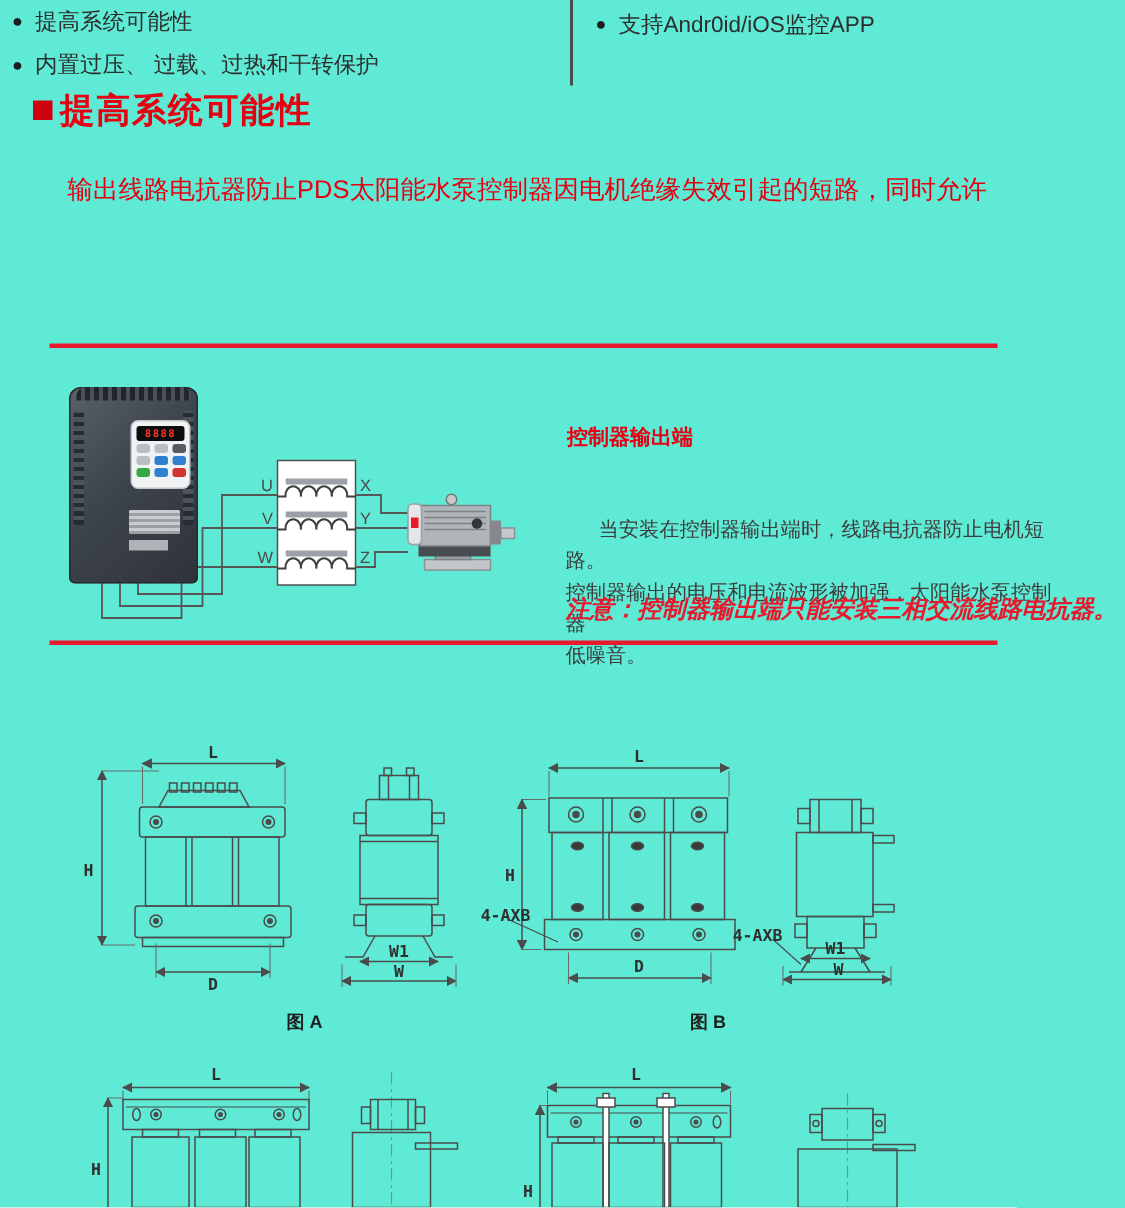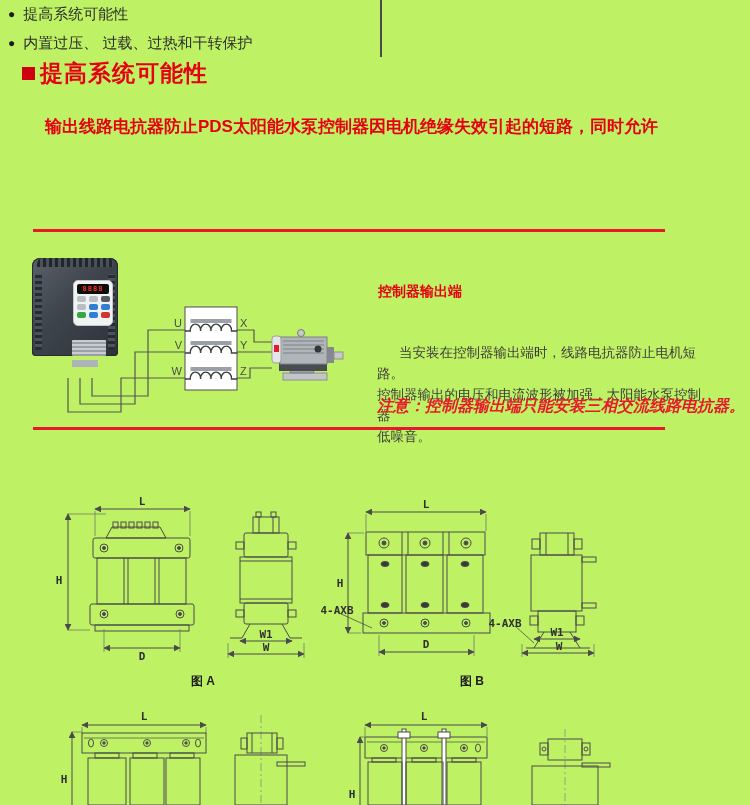--- a/index.html
+++ b/index.html
@@ -1,38 +1,38 @@
 <!DOCTYPE html>
 <html><head>
 <meta charset="utf-8">
 <style>
   html,body{margin:0;padding:0;background:#fff;}
-  .page{position:relative;width:750px;height:805px;background:#bef264;overflow:hidden;
+  .page{position:relative;width:750px;height:805px;background:#5eead4;overflow:hidden;
         font-family:"Liberation Sans",sans-serif;}
 
   
   .bullet-item{position:absolute;font-size:15px;color:#2d2d2d;white-space:nowrap;}
   .bullet-item .dot{font-size:12px;margin-right:8px;vertical-align:1px;color:#1c1c1c;}
   .vdivider{position:absolute;left:380px;top:0;width:2px;height:57px;background:#4a4a4a;}
 
   
   .main-title{position:absolute;left:22px;top:58px;display:flex;align-items:center;
               font-size:23px;font-weight:bold;color:#e60012;letter-spacing:1px;}
   .title-sq{width:13px;height:13px;background:#cf0010;margin-right:5px;flex:0 0 auto;}
 
   
   .para{position:absolute;left:45px;top:112px;width:685px;color:#e60012;
-        font-size:17px;line-height:29px;font-weight:700;}
+        font-size:17px;line-height:29px;font-weight:400;}
 
   
   .redline{position:absolute;left:33px;width:632px;height:3px;background:#e8192d;}
   .redline.top{top:229px;} .redline.bottom{top:427px;}
 
   
-  .inverter{position:absolute;left:32px;top:258px;width:86px;height:98px;z-index:2;}
+  .inverter{position:absolute;left:46px;top:258px;width:86px;height:131px;z-index:2;}
   .inv-body{position:absolute;inset:0;border-radius:8px 8px 4px 4px;
             background:linear-gradient(135deg,#5a616a 0%,#3e444c 45%,#2e333a 100%);
             box-shadow:inset 0 0 0 1px #262b30;}
   .inv-heatsink{position:absolute;left:5px;right:5px;top:0;height:9px;border-radius:6px 6px 0 0;
             background:repeating-linear-gradient(90deg,#22262b 0 3px,#4a5158 3px 6px);}
   .inv-vent{position:absolute;top:16px;width:7px;height:76px;border-radius:2px;
             background:repeating-linear-gradient(0deg,#272c32 0 3px,#4c535b 3px 6px);}
   .inv-vent.l{left:3px;} .inv-vent.r{right:3px;}
   .inv-panel{position:absolute;left:41px;top:22px;width:38px;height:44px;background:#f1f2f3;
             border:1px solid #c3c7ca;border-radius:5px;}
@@ -66,20 +66,23 @@
 </head>
 <body>
 
 <div class="page">
 
   <div class="bullet-item" style="left:8px;top:5px">
     <span class="dot">●</span><span>提高系统可能性</span>
   </div>
   <div class="bullet-item" style="left:8px;top:34px">
     <span class="dot">●</span><span>内置过压、 过载、过热和干转保护</span>
+  </div>
+  <div class="bullet-item" style="left:397px;top:7px">
+    <span class="dot">●</span><span>支持Andr0id/iOS监控APP</span>
   </div>
   <div class="vdivider"></div>
 
   <div class="main-title">
     <span class="title-sq"></span>
     <span>提高系统可能性</span>
   </div>
 
   <div class="para">
     <div>输出线路电抗器防止PDS太阳能水泵控制器因电机绝缘失效引起的短路，同时允许</div>

